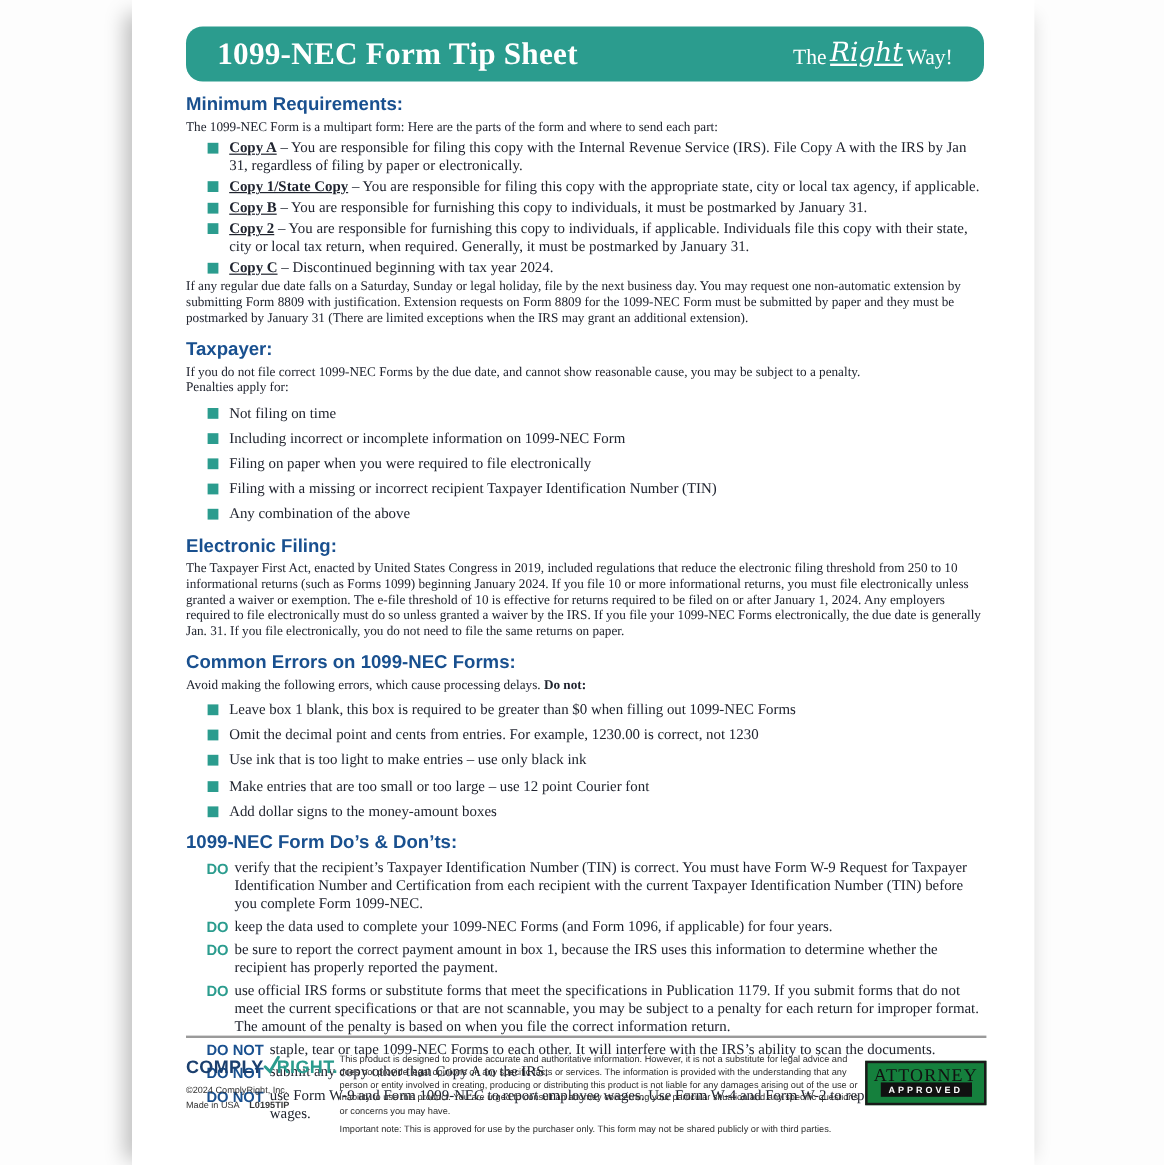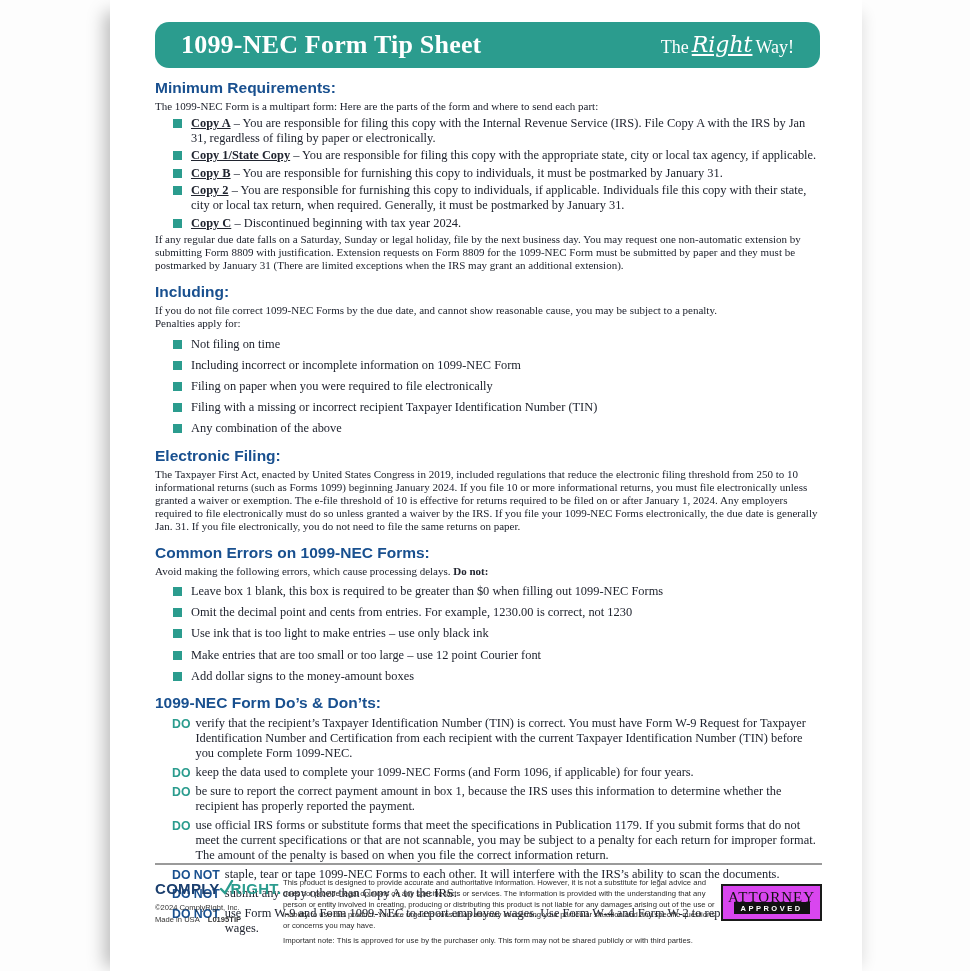--- a/index.html
+++ b/index.html
@@ -43,21 +43,21 @@
   .brand-col{width:128px;flex:none;}
   .brand-logo{display:flex;align-items:baseline;font-family:"Liberation Sans",sans-serif;font-weight:bold;font-size:15px;letter-spacing:0.3px;}
   .brand-comply{color:#1b3f6e;}
   .brand-right{color:#2b9c8e;}
   .brand-check{margin:0 -3px 0 -1px;position:relative;top:2px;}
   .brand-lines{font-family:"Liberation Sans",sans-serif;font-size:7.6px;color:#333;margin-top:5px;line-height:1.5;}
   .sku{font-weight:bold;margin-left:8px;}
   .disclaimer-col{flex:1;font-family:"Liberation Sans",sans-serif;font-size:7.7px;line-height:1.38;color:#2b2b2b;}
   .disclaimer-col p{margin:0;}
   .disclaimer-col p + p{margin-top:5px;}
-  .badge{flex:none;border:2px solid #1a1a1a;background:#d946ef;padding:4px 5px 5px;text-align:left;margin-top:6px;}
+  .badge{flex:none;border:2px solid #1a1a1a;background:#15803d;padding:4px 5px 5px;text-align:left;margin-top:6px;}
   .badge-attorney{font-family:"Liberation Serif",serif;font-size:15px;letter-spacing:1px;color:#111;line-height:1;}
   .badge-approved{background:#111;color:#fff;font-family:"Liberation Sans",sans-serif;font-weight:bold;font-size:7.5px;letter-spacing:2.5px;padding:1.5px 7px;margin:-3px auto 0;width:fit-content;position:relative;}
 </style>
 </head>
 <body>
 
 <div class="sheet">
   <div class="content">
 
     <div class="banner">
@@ -88,21 +88,21 @@
         <span class="sq"></span>
         <span><span class="b-label">Copy 2</span> <span>– You are responsible for furnishing this copy to individuals, if applicable. Individuals file this copy with their state, city or local tax return, when required. Generally, it must be postmarked by January 31.</span></span>
       </li>
       <li>
         <span class="sq"></span>
         <span><span class="b-label">Copy C</span> <span>– Discontinued beginning with tax year 2024.</span></span>
       </li>
     </ul>
     <p class="body-text">If any regular due date falls on a Saturday, Sunday or legal holiday, file by the next business day. You may request one non-automatic extension by submitting Form 8809 with justification. Extension requests on Form 8809 for the 1099-NEC Form must be submitted by paper and they must be postmarked by January 31 (There are limited exceptions when the IRS may grant an additional extension).</p>
 
-    <div class="sec-heading">Including:</div>
+    <div class="sec-heading">Taxpayer:</div>
     <p class="body-text">If you do not file correct 1099-NEC Forms by the due date, and cannot show reasonable cause, you may be subject to a penalty.</p>
     <p class="body-text">Penalties apply for:</p>
     <ul class="bullets spaced">
       <li>
           <span class="sq"></span>
           <span>Not filing on time</span>
         </li>
       <li>
           <span class="sq"></span>
           <span>Including incorrect or incomplete information on 1099-NEC Form</span>

